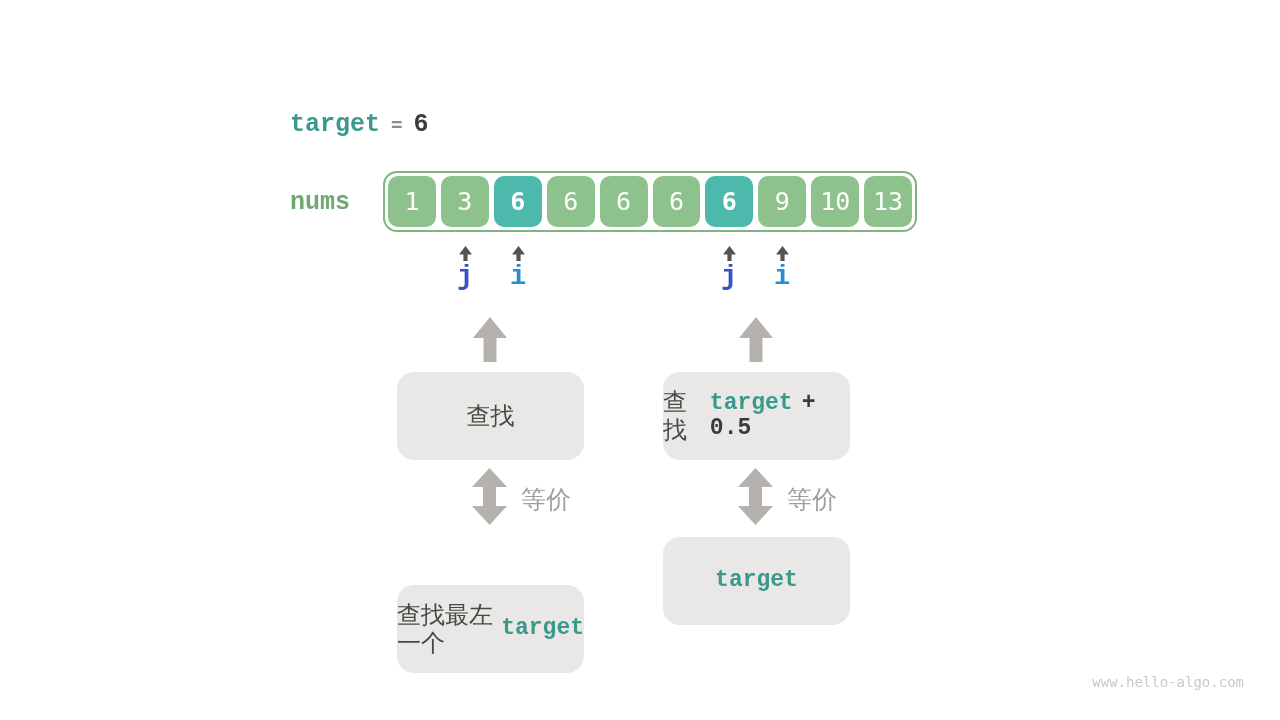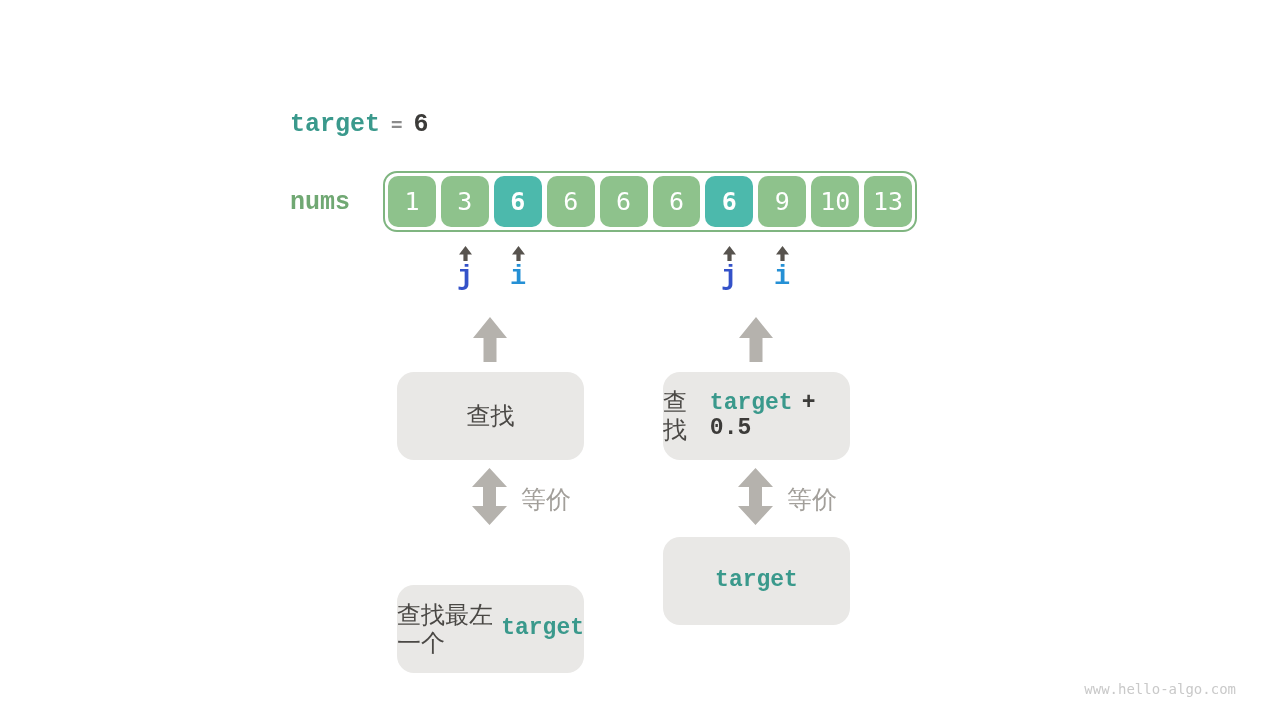--- a/index.html
+++ b/index.html
@@ -47,22 +47,22 @@
   .box-code .kw { color:var(--teal-text); }
   .box-code .rest { color:var(--dark-text); margin-left:9px; }
 
   
   .equiv-arrow { position:absolute; top:468px; width:35px; height:57px; fill:var(--arrow-gray); }
   .e-left { left:472px; } .e-right { left:738px; }
   .equiv-label { position:absolute; top:483px; font-size:25px; font-weight:normal; color:var(--equiv-text); }
   .el-left { left:521px; } .el-right { left:787px; }
 
   
-  .watermark { position:absolute; right:44px; top:674px; font-family:"DejaVu Sans Mono",monospace;
-    font-size:14px; color:var(--watermark);margin-top:7px; }
+  .watermark { position:absolute; right:36px; top:674px; font-family:"DejaVu Sans Mono",monospace;
+    font-size:14px; color:var(--watermark); }
 </style>
 </head>
 <body>
 
 <div class="canvas">
 
   <div class="target-line">
     <span class="mono kw">target</span>
     <span class="eq">=</span>
     <span class="mono val">6</span>

